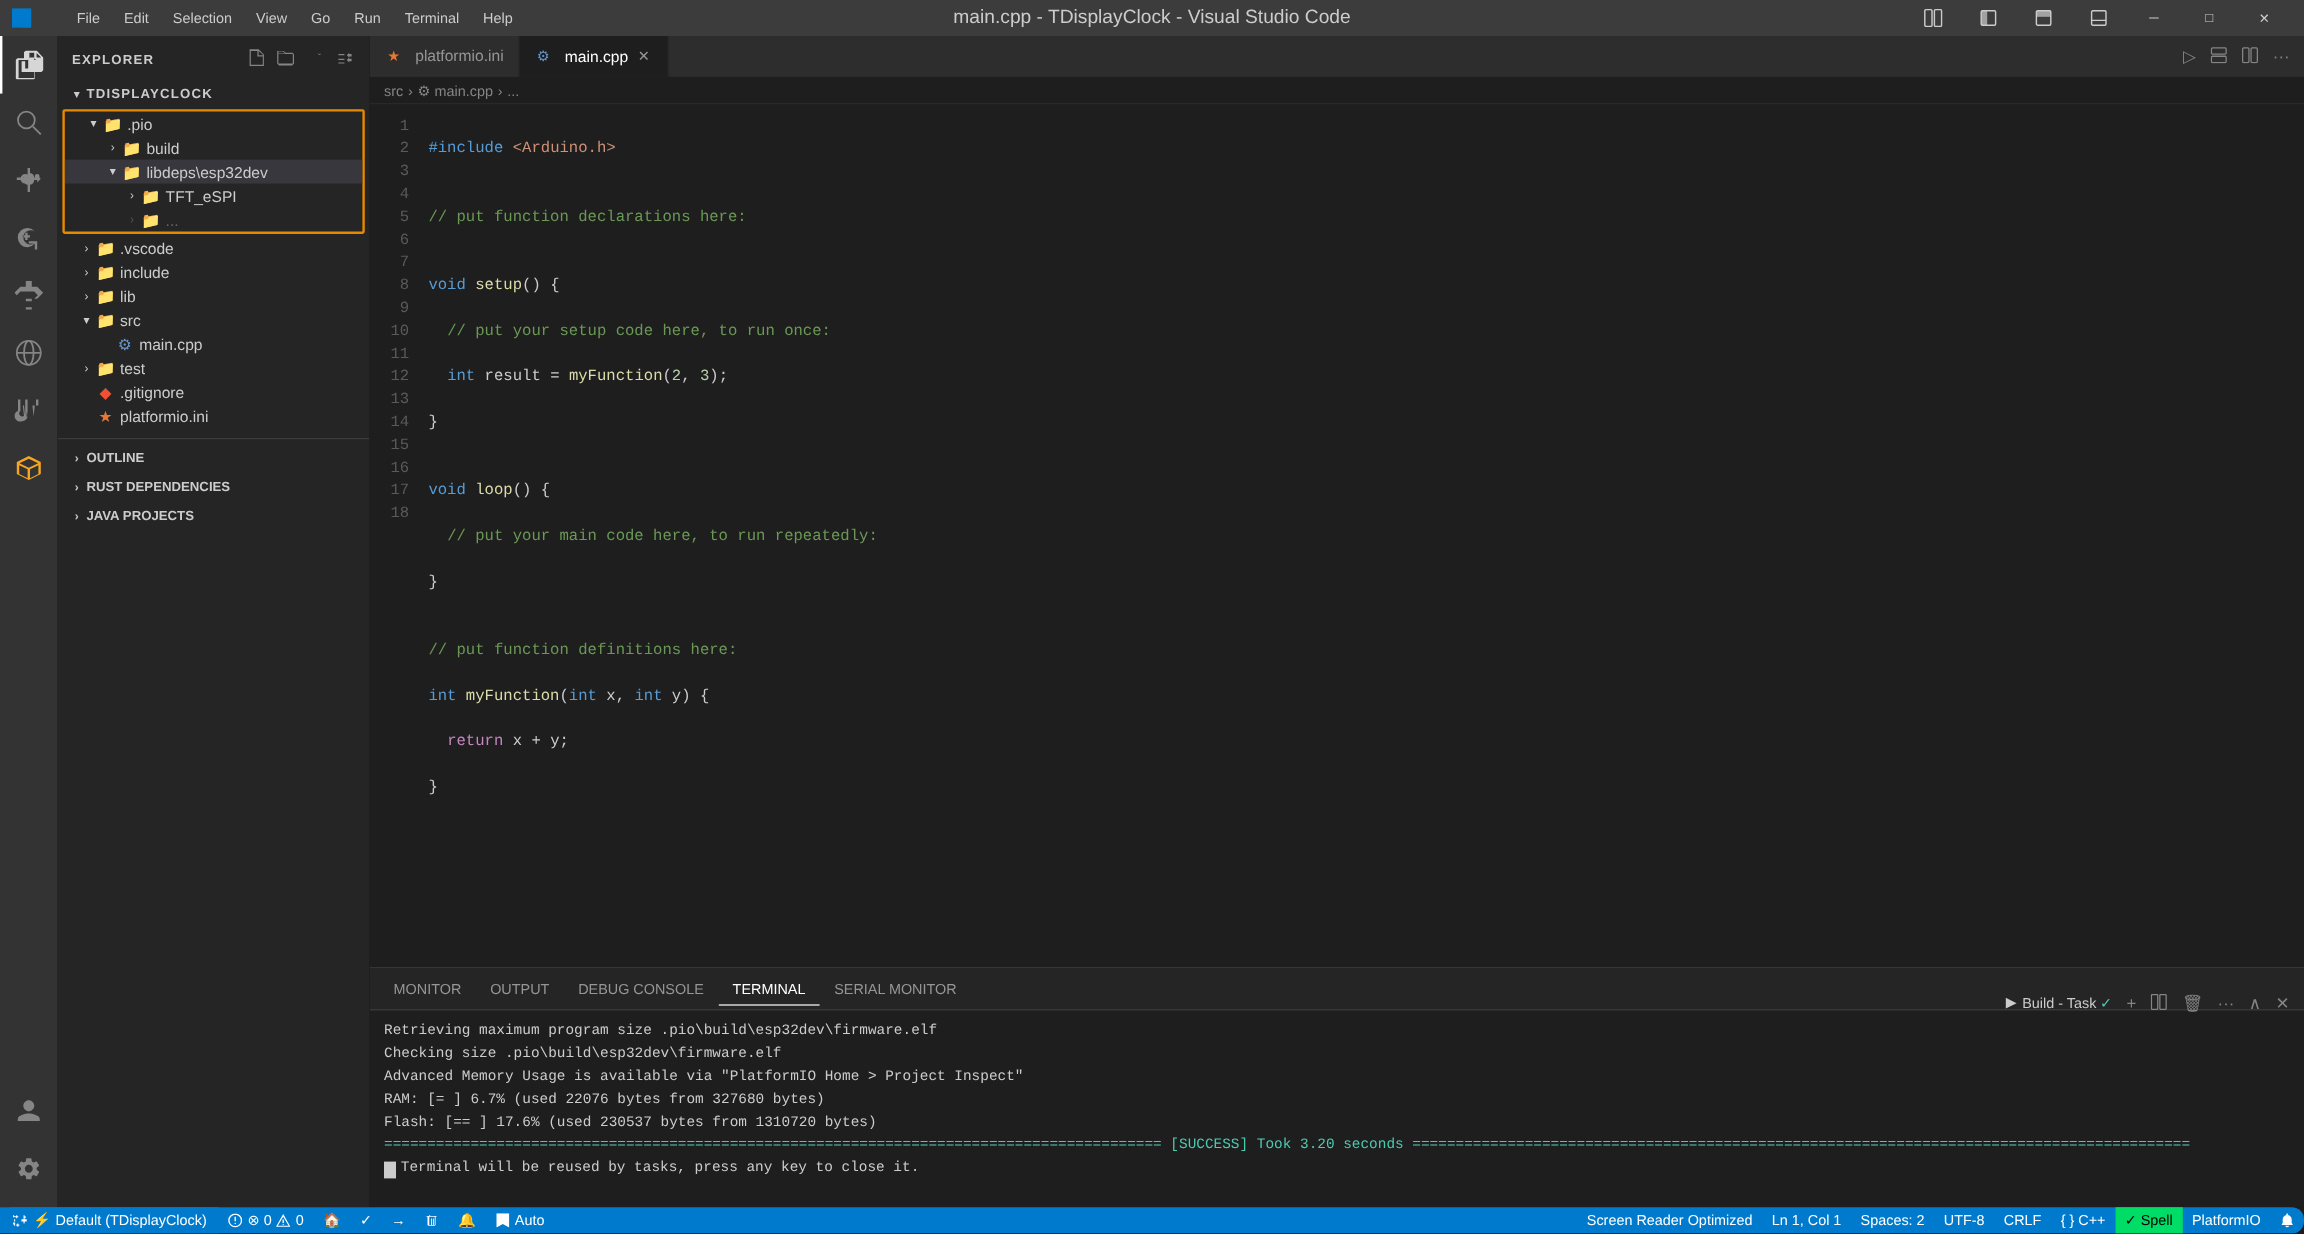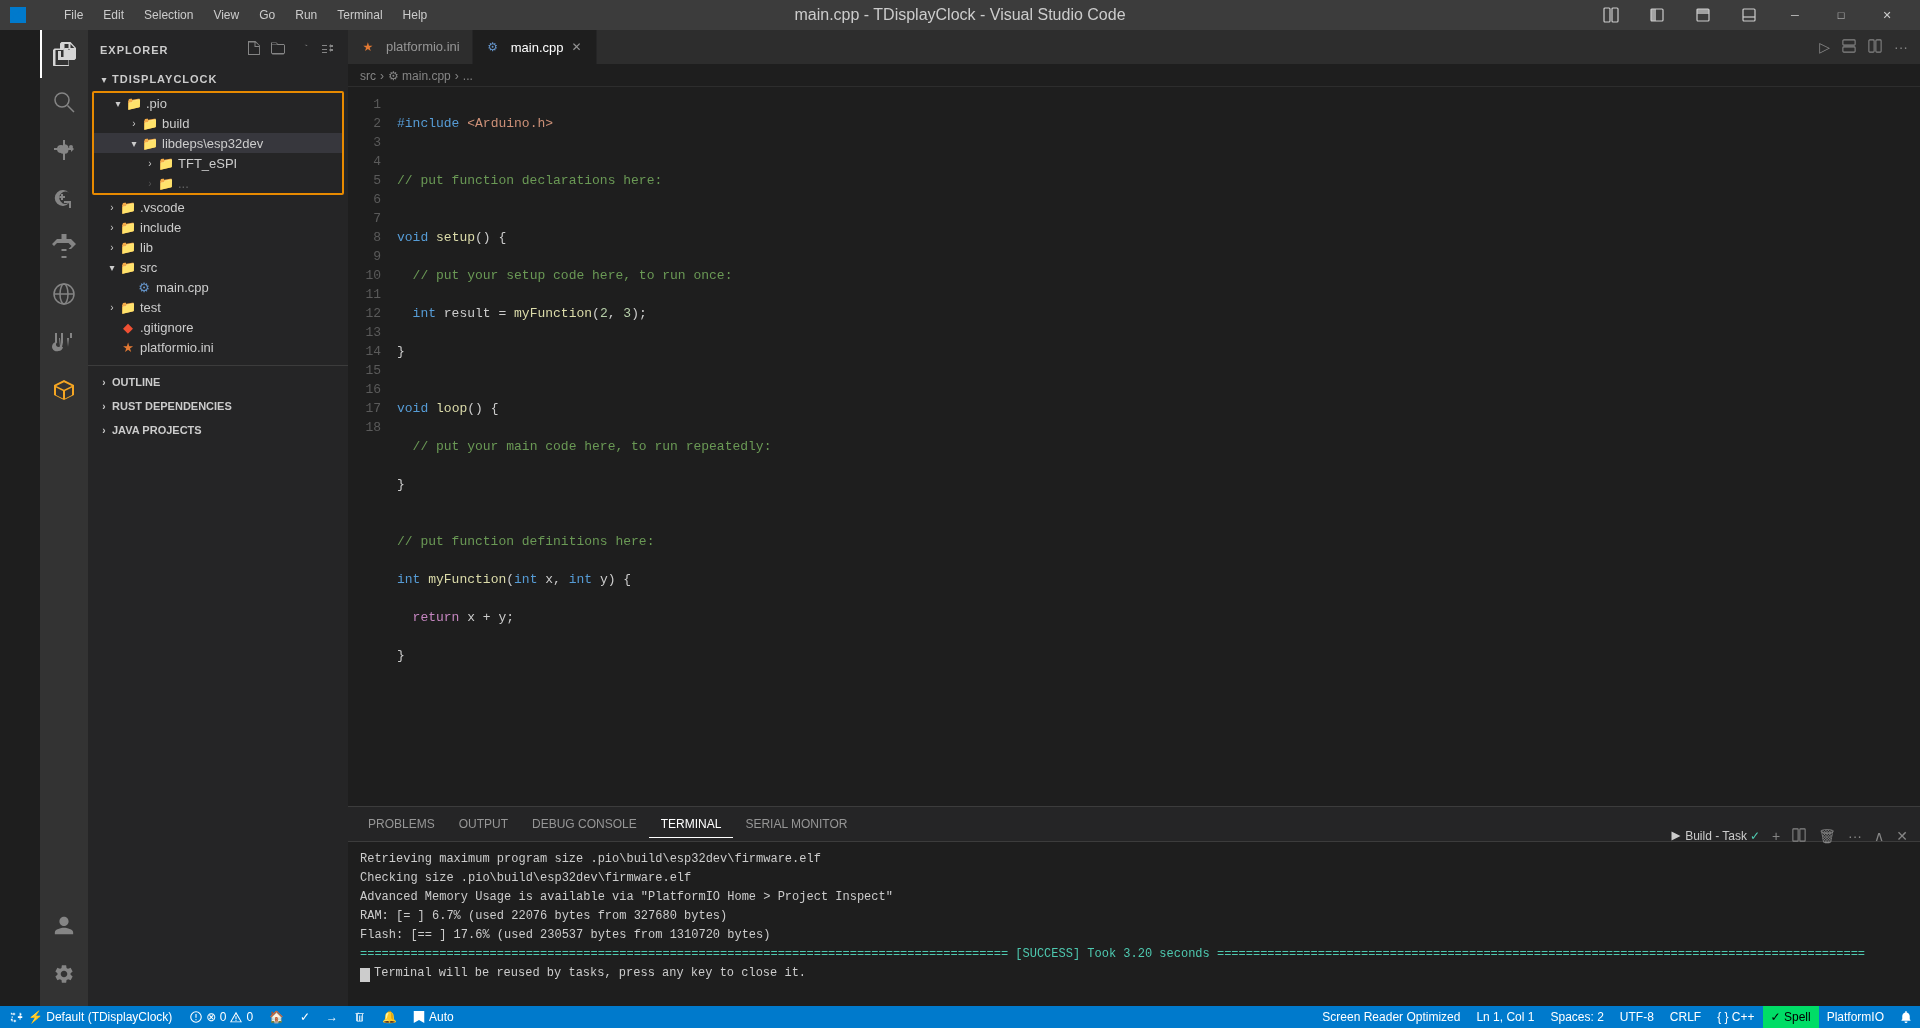--- a/index.html
+++ b/index.html
@@ -68,21 +68,20 @@
       font-size: 10px;
       color: white;
       flex-shrink: 0;
     }
 
     
     #main-layout {
       display: flex;
       flex: 1;
       overflow: hidden;
-      padding-left: 40px;
     }
 
     
     #activity-bar {
       width: 48px;
       background: #333333;
       display: flex;
       flex-direction: column;
       align-items: center;
       padding-top: 0;
@@ -367,20 +366,21 @@
 
     
     #status-bar {
       height: 22px;
       background: #007acc;
       display: flex;
       align-items: center;
       font-size: 12px;
       color: #ffffff;
       flex-shrink: 0;
+      border-radius: 10px;
     }
     .status-left {
       display: flex;
       align-items: center;
       height: 100%;
       gap: 0;
     }
     .status-item {
       display: flex;
       align-items: center;
@@ -731,21 +731,21 @@
 <div class="code-line"></div>
 <div class="code-line"><span class="cm">// put function definitions here:</span></div>
 <div class="code-line"><span class="kw">int</span> <span class="fn">myFunction</span><span class="punc">(</span><span class="kw">int</span> x<span class="punc">,</span> <span class="kw">int</span> y<span class="punc">) {</span></div>
 <div class="code-line">  <span style="color:#c586c0;">return</span> x <span class="punc">+</span> y<span class="punc">;</span></div>
 <div class="code-line"><span class="punc">}</span></div>
       </div>
     </div>
 
     <div id="terminal-panel">
       <div id="terminal-tabs">
-        <span class="terminal-tab">PROBLEMS</span>
+        <span class="terminal-tab">MONITOR</span>
         <span class="terminal-tab">OUTPUT</span>
         <span class="terminal-tab">DEBUG CONSOLE</span>
         <span class="terminal-tab active">TERMINAL</span>
         <span class="terminal-tab">SERIAL MONITOR</span>
         <div class="terminal-actions">
           <span class="terminal-action-btn" style="font-size:12px; color:#cccccc; display:flex; align-items:center; gap:3px;">
             <svg width="12" height="12" viewBox="0 0 16 16" fill="currentColor">
                 <polygon points="2,2 14,8 2,14"></polygon>
               </svg>
             <span>Build - Task</span>

